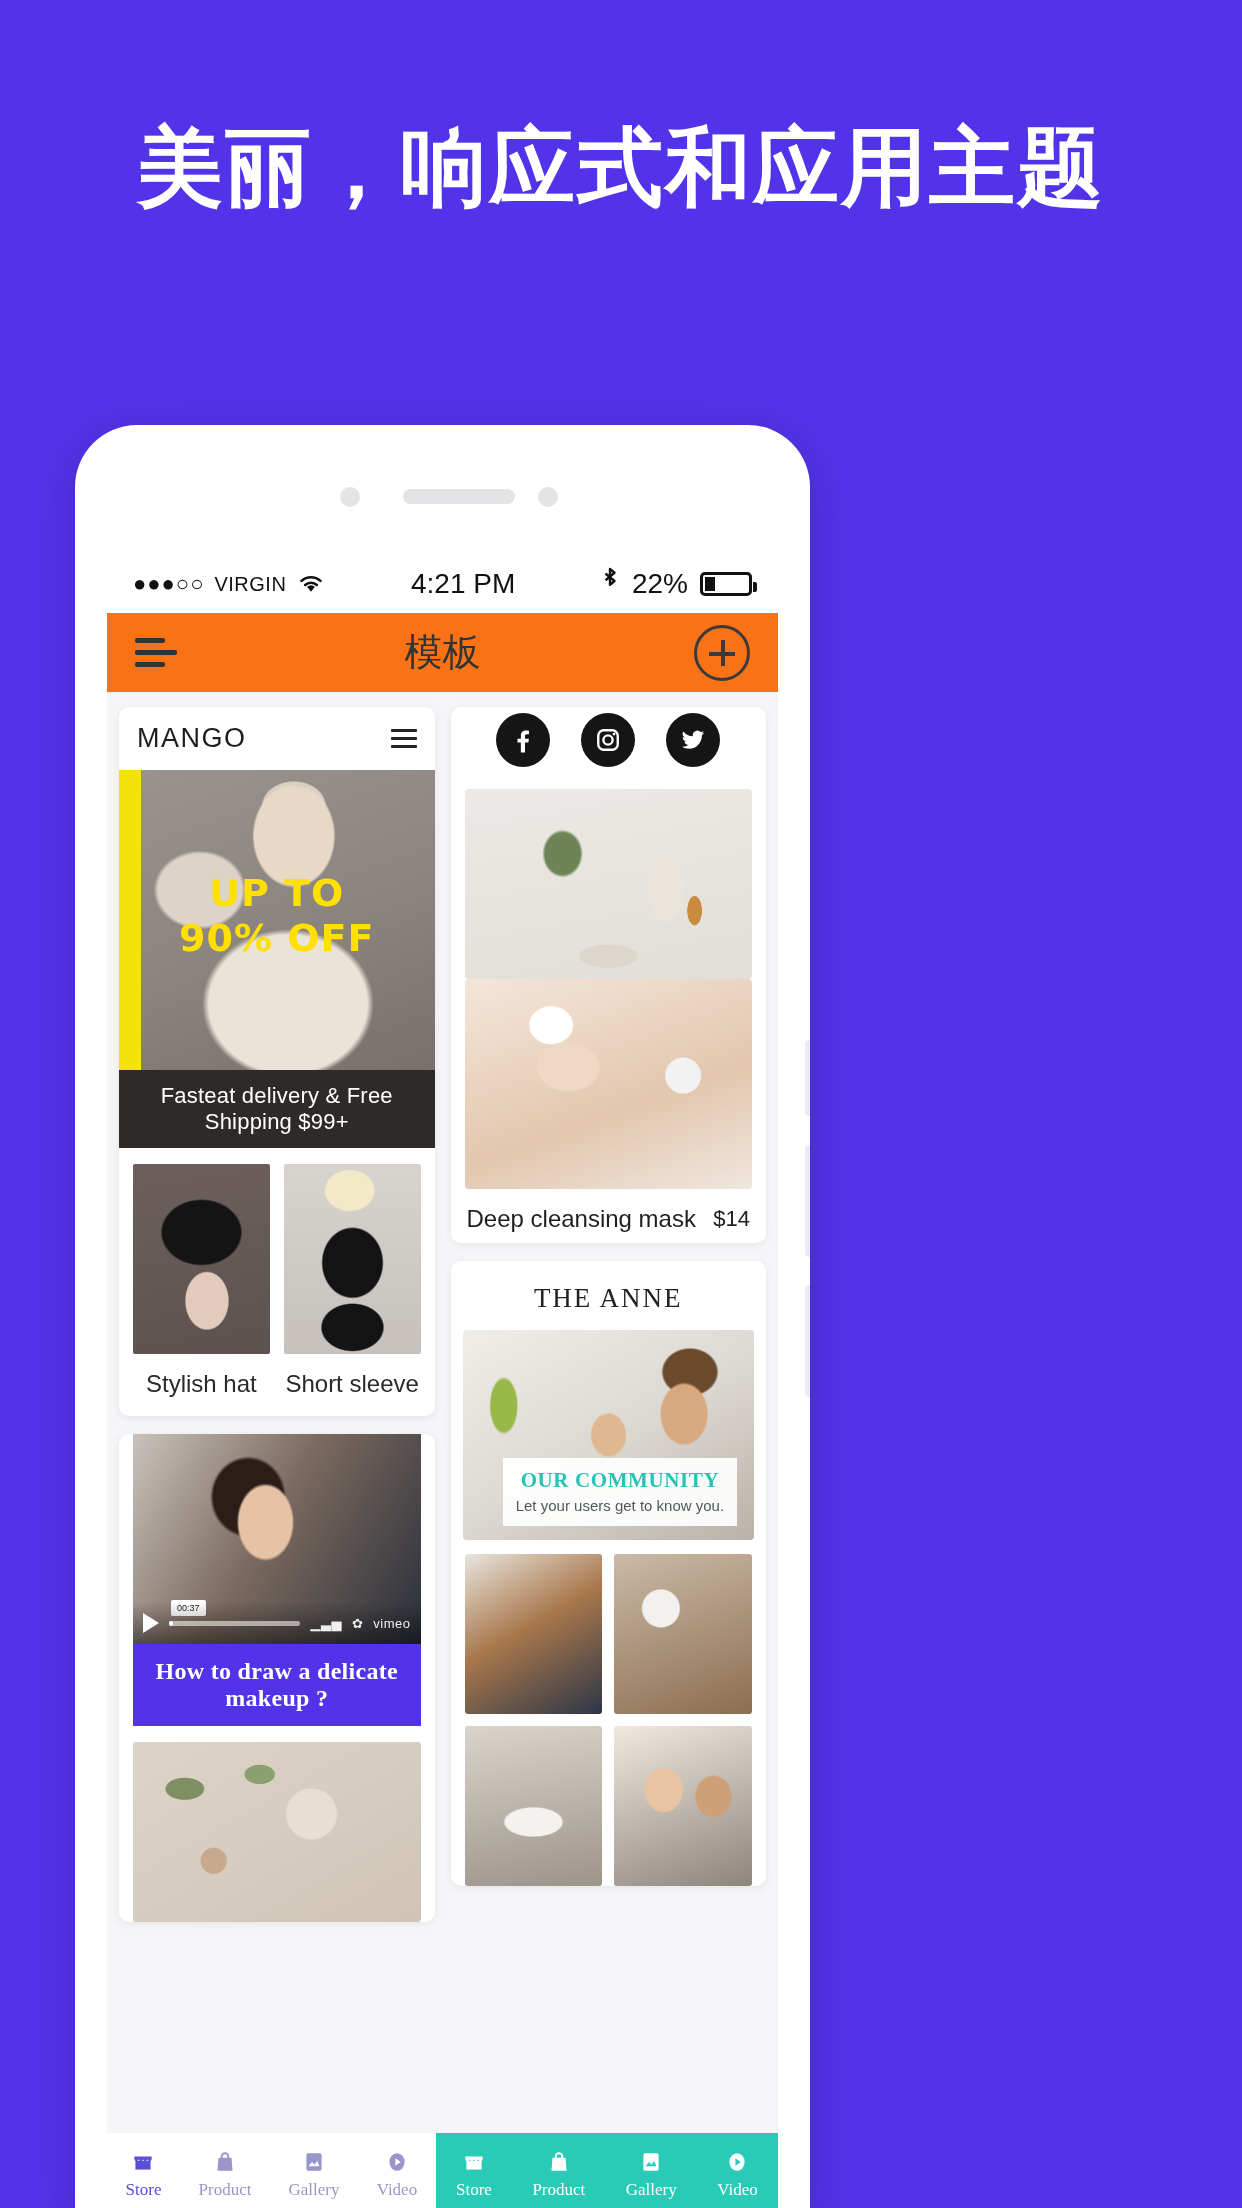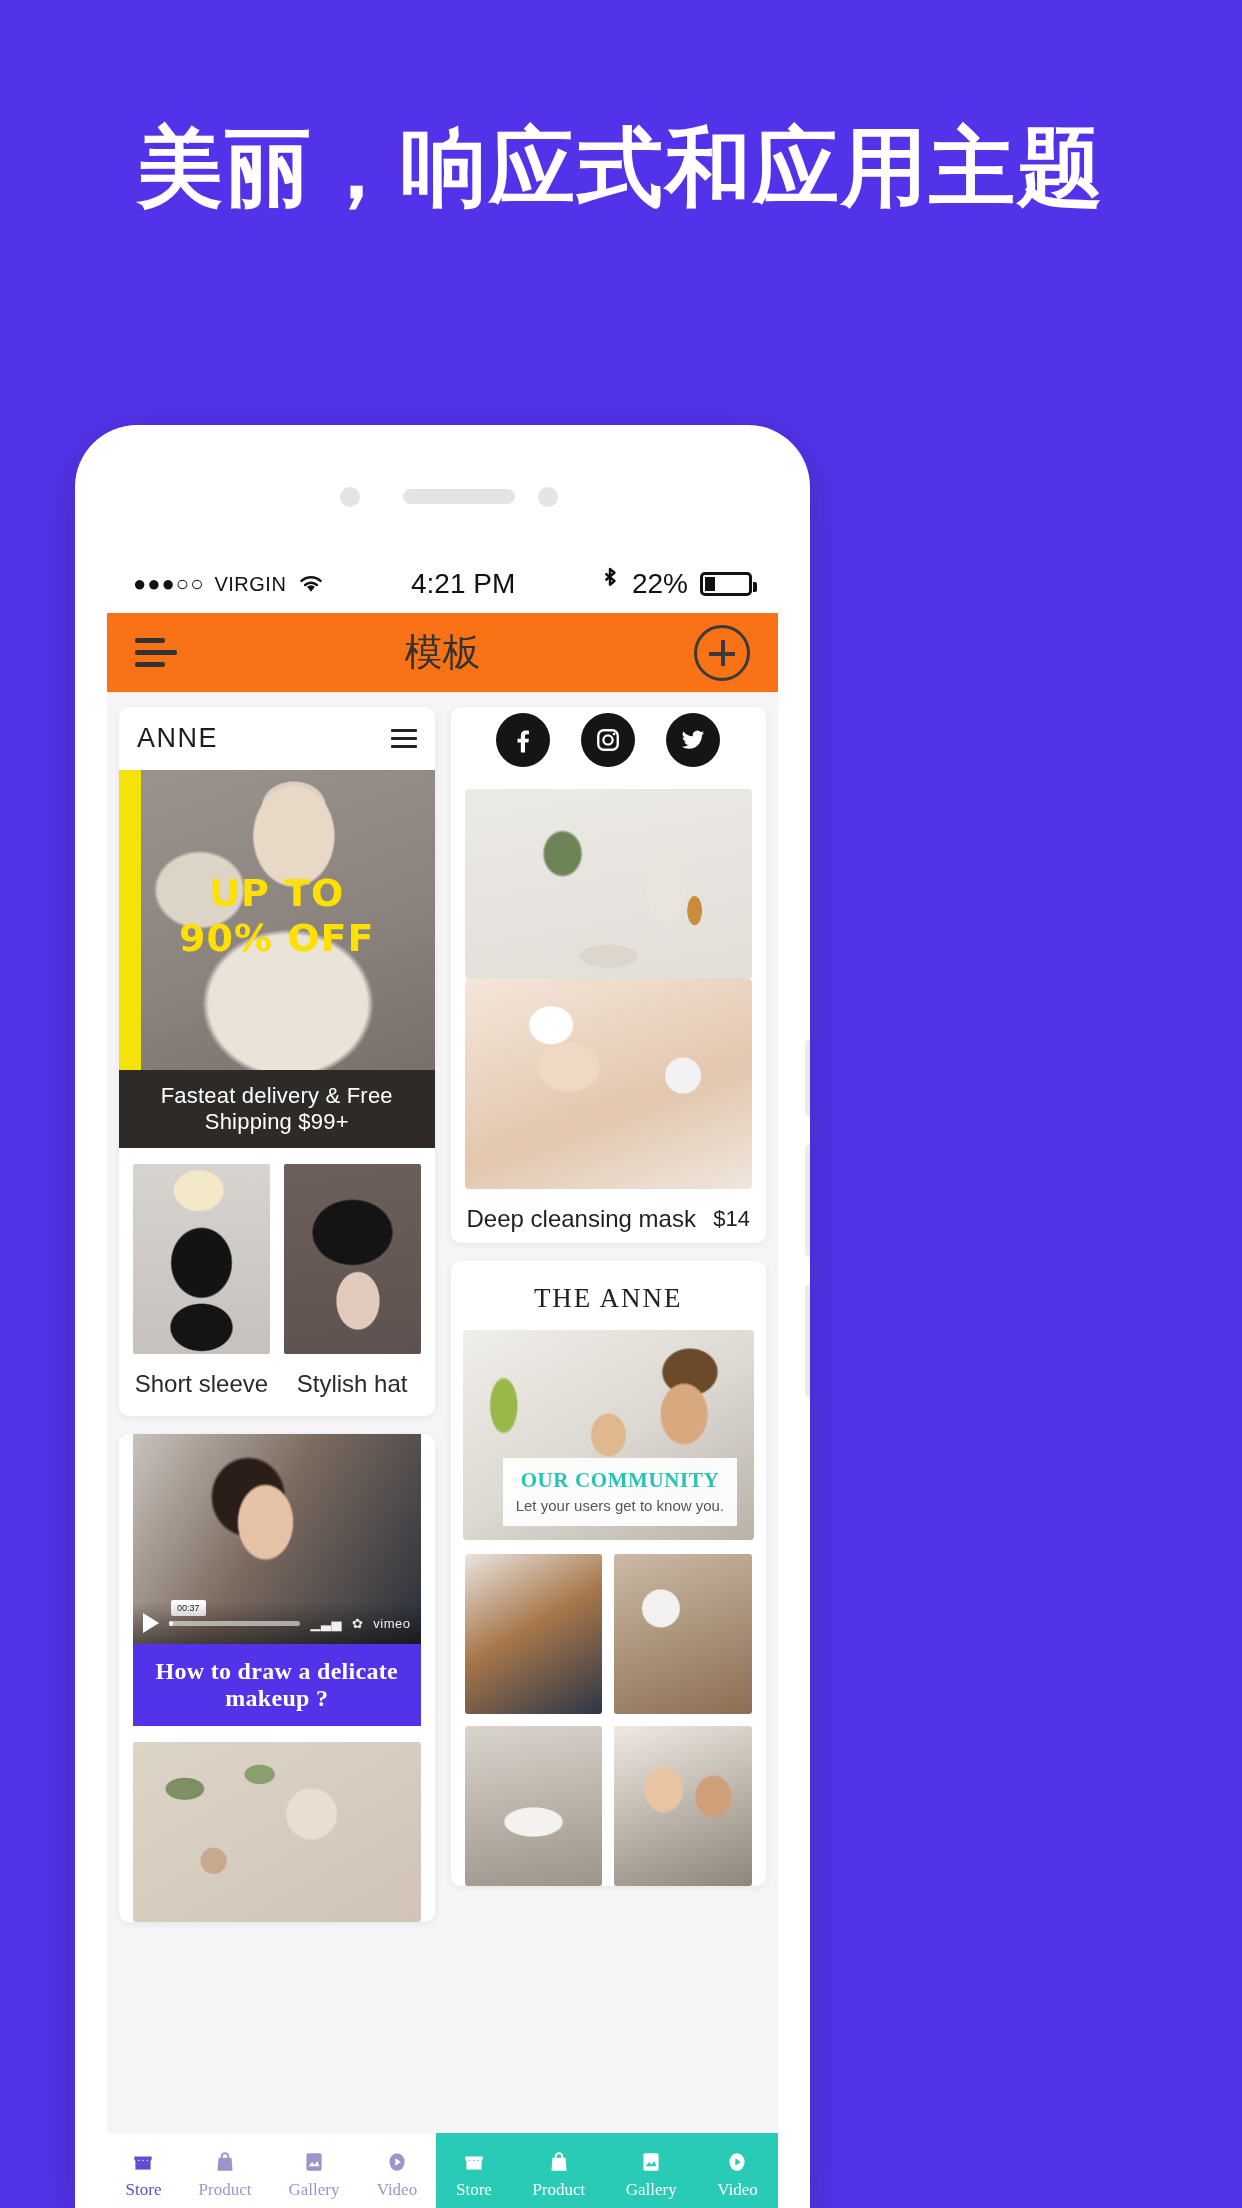--- a/index.html
+++ b/index.html
@@ -374,43 +374,43 @@
       <div class="appbar-title">模板</div>
       <div class="plus-btn"></div>
     </div>
 
     <div class="columns">
 
       <div class="col">
 
         <div class="card">
           <div class="card-head">
-            <div class="brand-mango">ANNE</div>
+            <div class="brand-mango">MANGO</div>
             <div class="mini-ham">
                 <span></span>
                 <span></span>
                 <span></span>
               </div>
           </div>
           <div class="hero-img">
             <div class="model-bg"></div>
             <div class="promo">
               <div class="l1">UP TO</div><br>
               <div class="l2">90% OFF</div>
             </div>
           </div>
           <div class="ship-bar">Fasteat delivery &amp; Free Shipping $99+</div>
           <div class="prod-row">
             <div class="prod">
+              <div class="thumb hat"></div>
+              <div class="plabel">Stylish hat</div>
+            </div>
+            <div class="prod">
               <div class="thumb sleeve"></div>
               <div class="plabel">Short sleeve</div>
-            </div>
-            <div class="prod">
-              <div class="thumb hat"></div>
-              <div class="plabel">Stylish hat</div>
             </div>
           </div>
         </div>
 
         <div class="card">
           <div class="video-wrap">
             <div class="video-img">
               <div class="vbadge">00:37</div>
               <div class="vctrl">
                 <span class="vplay"></span>

